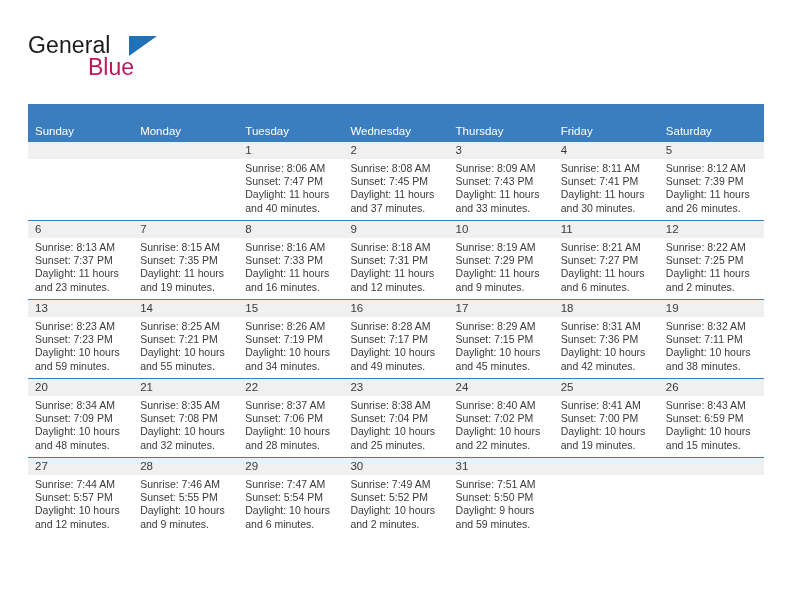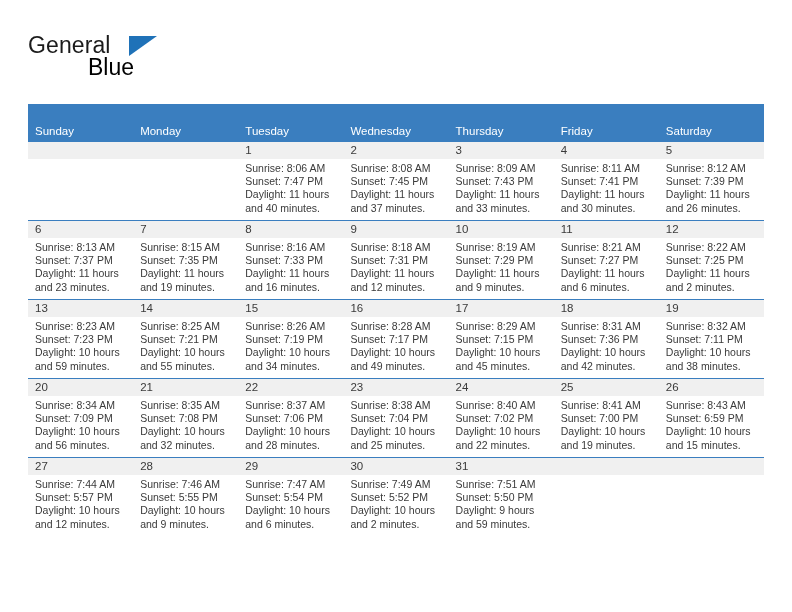--- a/index.html
+++ b/index.html
@@ -54,21 +54,21 @@
     width: 0;
     height: 0;
     border-left: 28px solid #1f72b8;
     border-bottom: 20px solid transparent;
   }
   .logo-blue {
     position: absolute;
     left: 60px;
     top: 22px;
     font-size: 23px;
-    color: #000000;
+    color: #be185d;
     font-family: "Liberation Sans", sans-serif;
   }
 
   .title-block {
     position: absolute;
     right: 0;
     top: 0;
     text-align: right;
   }
   .cal-title {
@@ -414,21 +414,21 @@
           </td>
         </tr>
         <tr>
           <td>
             <div class="daybox">
               <div class="daynum-band">20</div>
               <div class="day-info">
                 <div>Sunrise: 8:34 AM</div>
                 <div>Sunset: 7:09 PM</div>
                 <div>Daylight: 10 hours</div>
-                <div>and 56 minutes.</div>
+                <div>and 48 minutes.</div>
               </div>
             </div>
           </td>
           <td>
             <div class="daybox">
               <div class="daynum-band">21</div>
               <div class="day-info">
                 <div>Sunrise: 8:35 AM</div>
                 <div>Sunset: 7:08 PM</div>
                 <div>Daylight: 10 hours</div>

